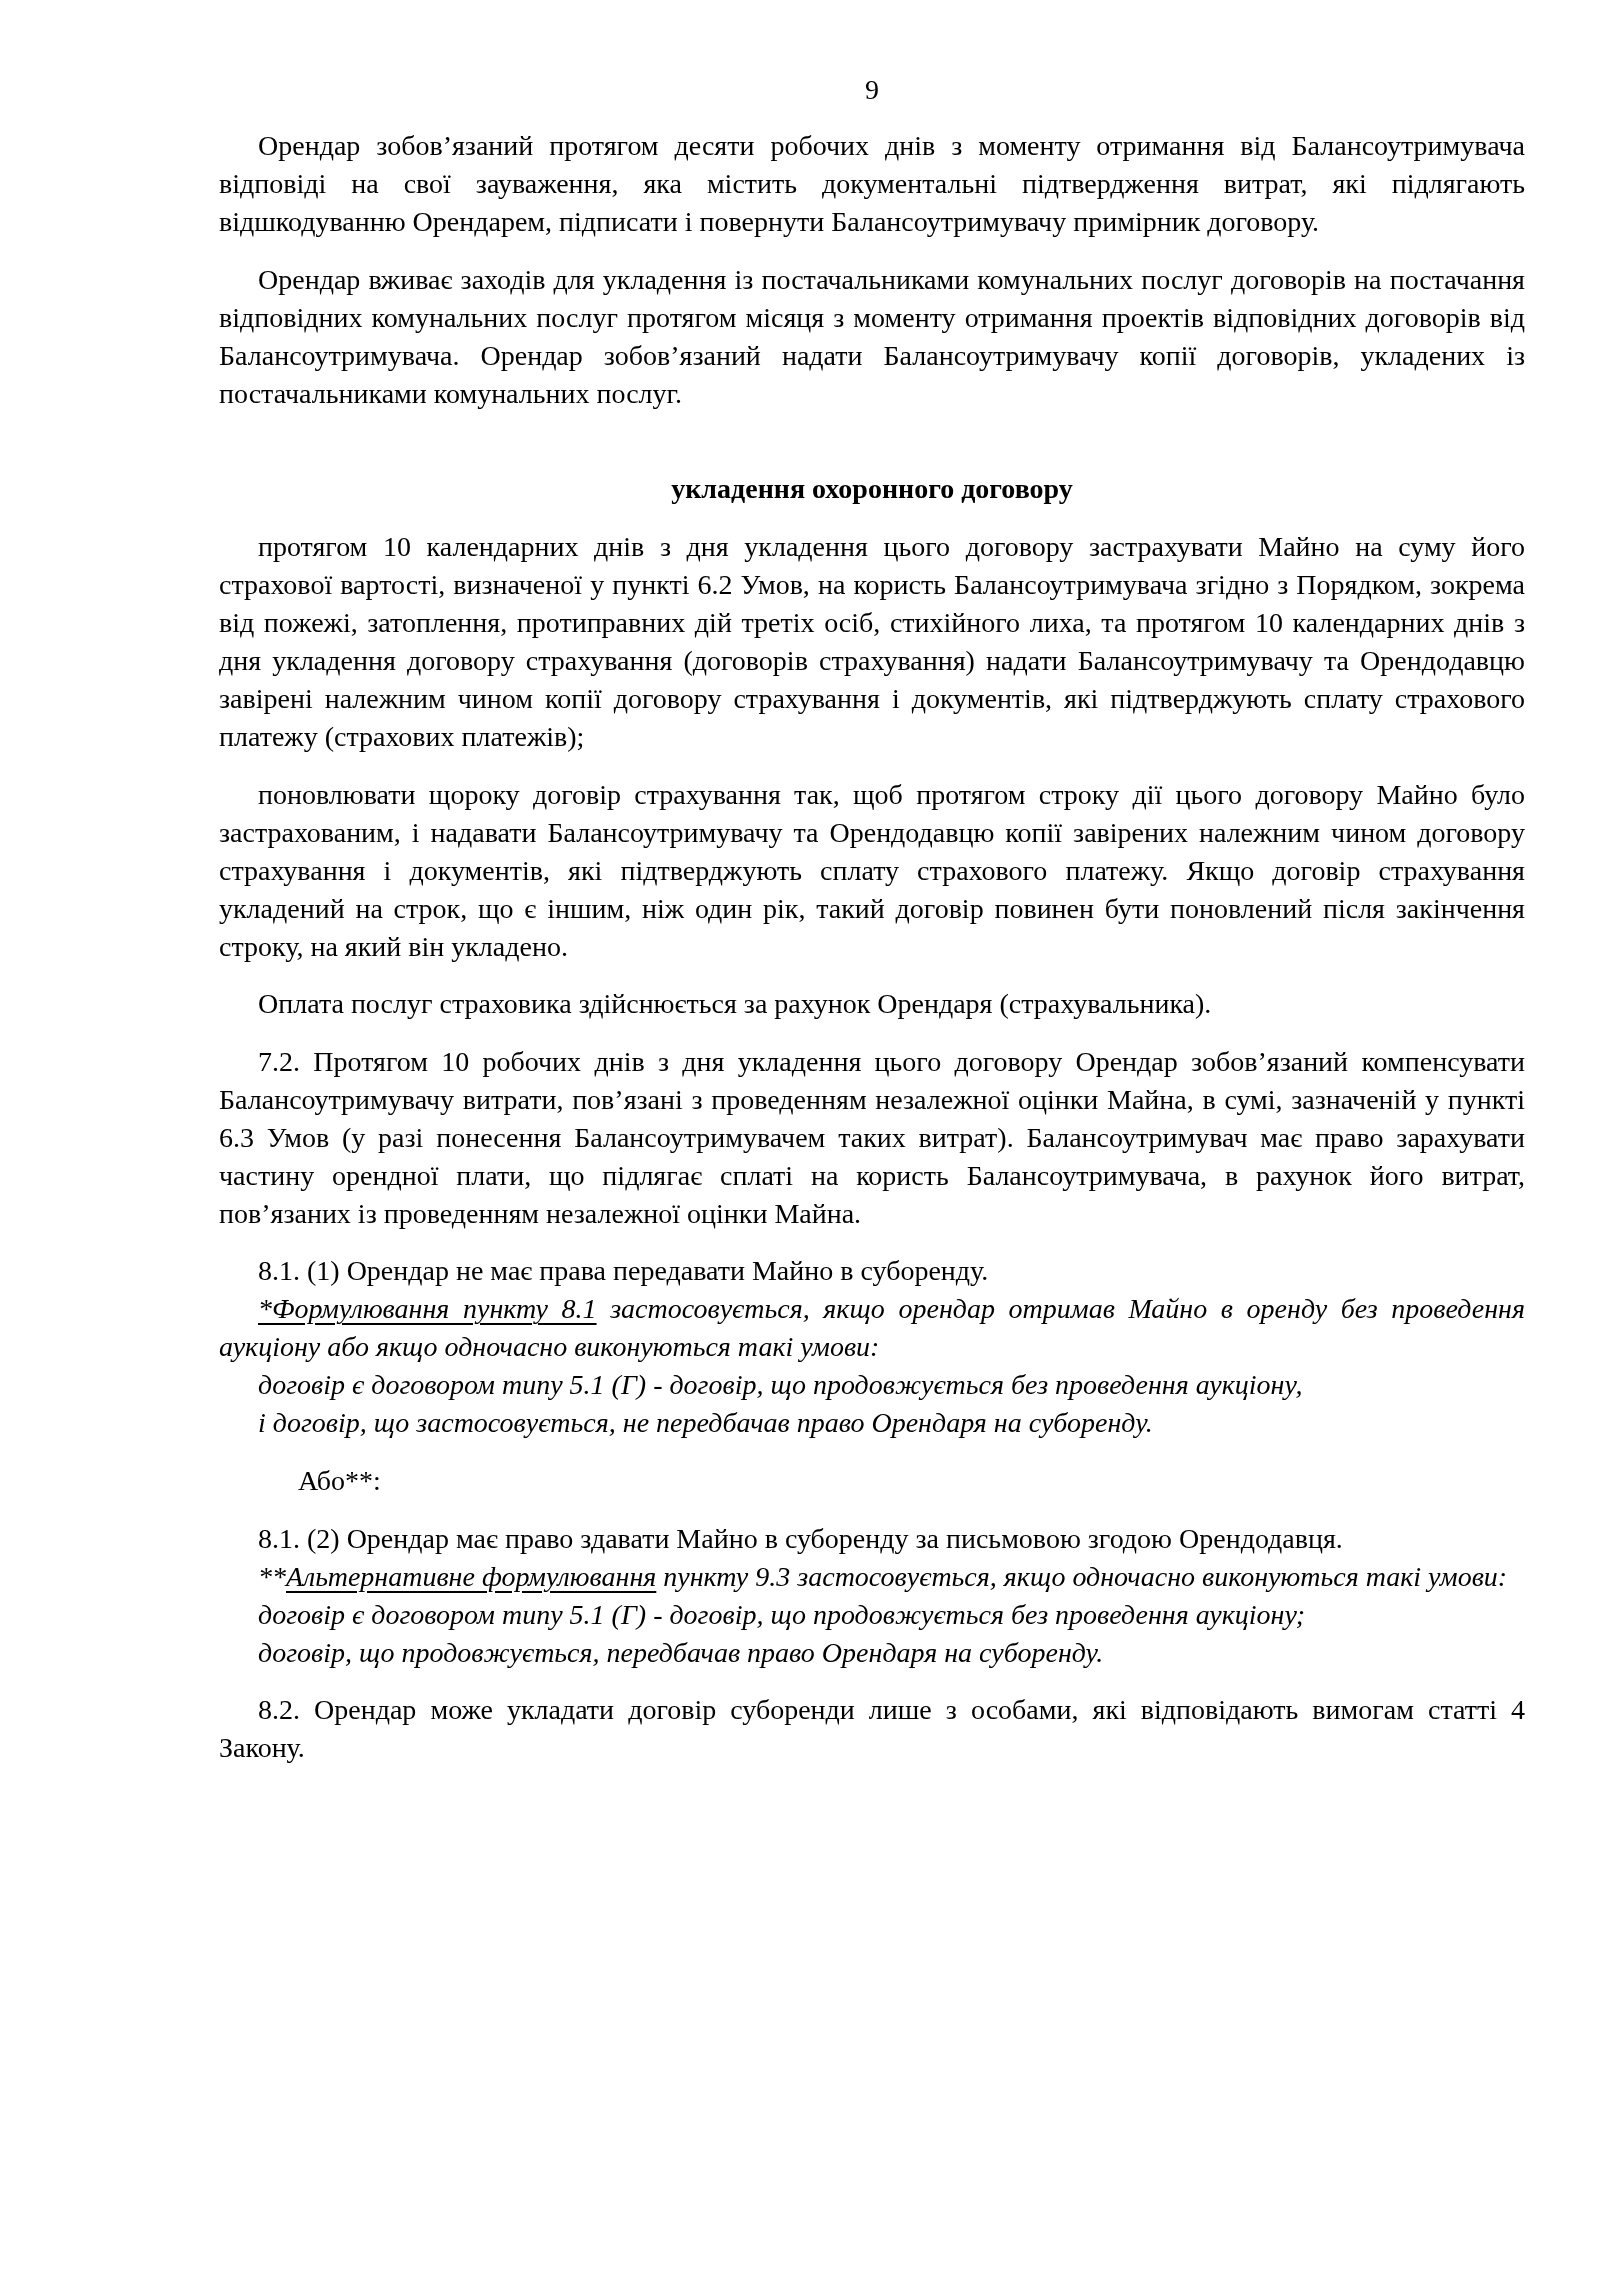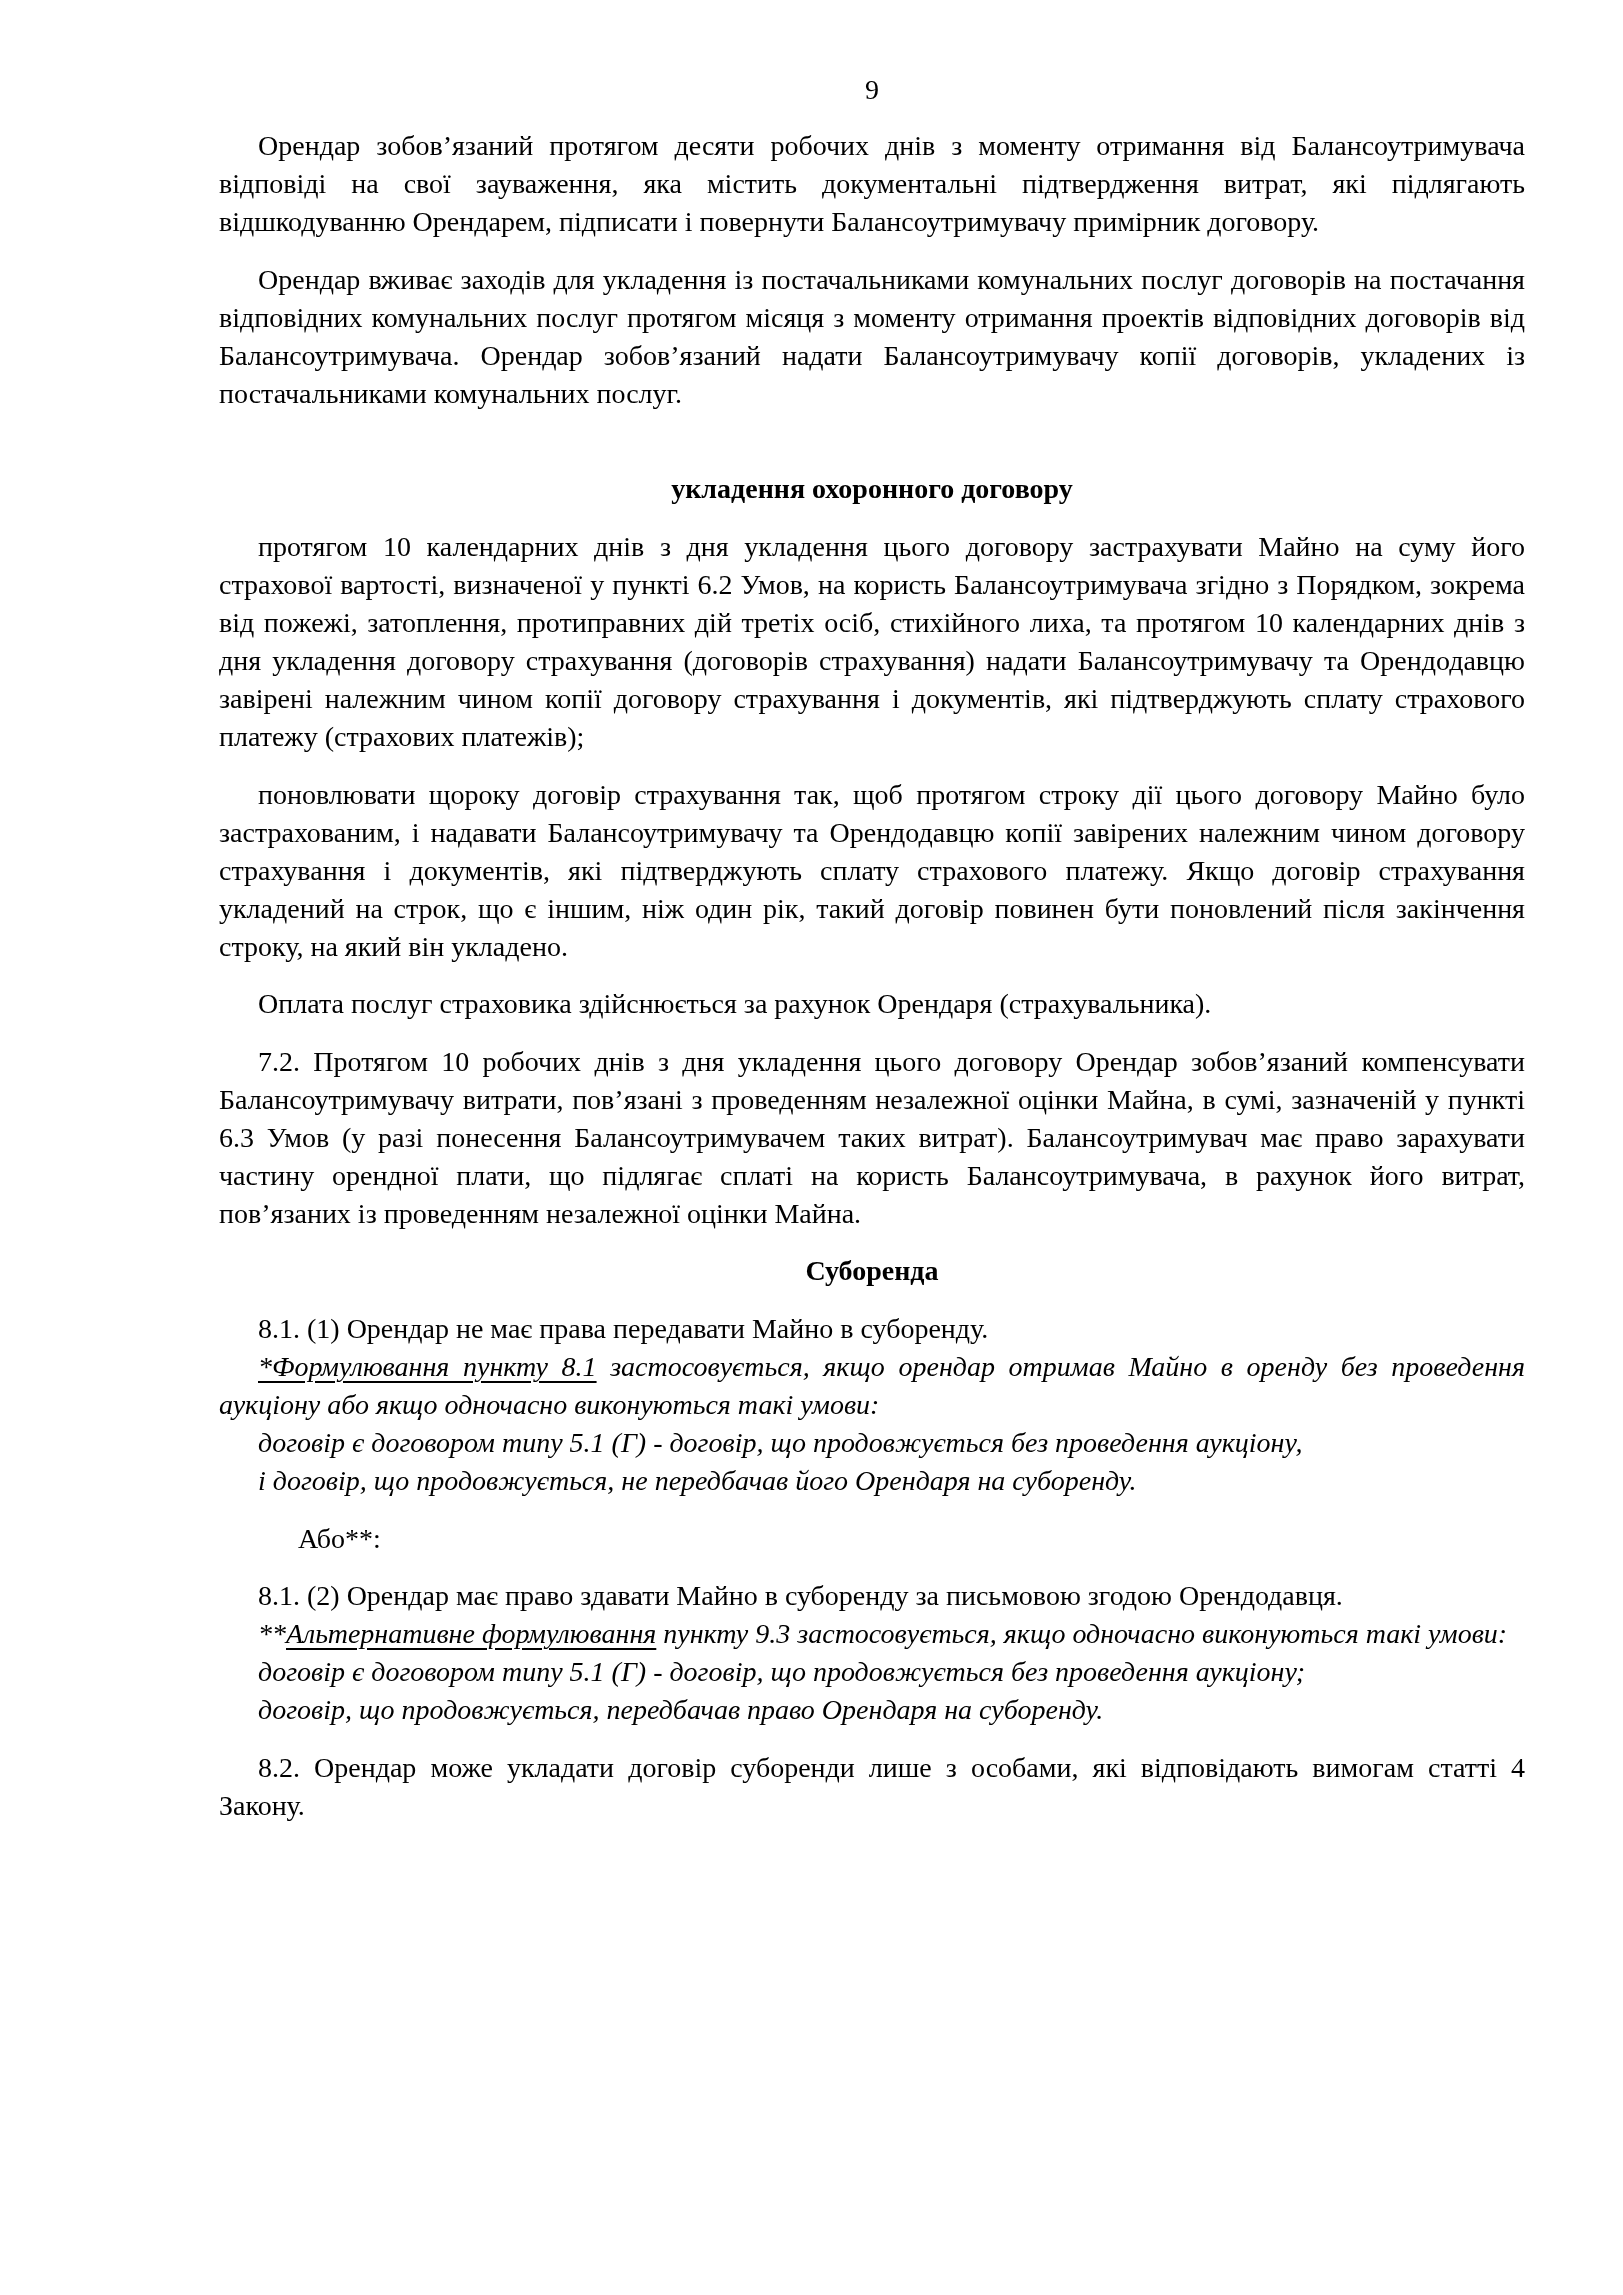--- a/index.html
+++ b/index.html
@@ -68,29 +68,28 @@
 
   <p class="para">протягом 10 календарних днів з дня укладення цього договору застрахувати Майно на суму його страхової вартості, визначеної у пункті 6.2 Умов, на користь Балансоутримувача згідно з Порядком, зокрема від пожежі, затоплення, протиправних дій третіх осіб, стихійного лиха, та протягом 10 календарних днів з дня укладення договору страхування (договорів страхування) надати Балансоутримувачу та Орендодавцю завірені належним чином копії договору страхування і документів, які підтверджують сплату страхового платежу (страхових платежів);</p>
 
   <p class="para">поновлювати щороку договір страхування так, щоб протягом строку дії цього договору Майно було застрахованим, і надавати Балансоутримувачу та Орендодавцю копії завірених належним чином договору страхування і документів, які підтверджують сплату страхового платежу. Якщо договір страхування укладений на строк, що є іншим, ніж один рік, такий договір повинен бути поновлений після закінчення строку, на який він укладено.</p>
 
 
   <p class="para">Оплата послуг страховика здійснюється за рахунок Орендаря (страхувальника).</p>
 
   <p class="para">7.2. Протягом 10 робочих днів з дня укладення цього договору Орендар зобов’язаний компенсувати Балансоутримувачу витрати, пов’язані з проведенням незалежної оцінки Майна, в сумі, зазначеній у пункті 6.3 Умов (у разі понесення Балансоутримувачем таких витрат). Балансоутримувач має право зарахувати частину орендної плати, що підлягає сплаті на користь Балансоутримувача, в рахунок його витрат, пов’язаних із проведенням незалежної оцінки Майна.</p>
 
-  <p class="para heading">Суборенда</p>
 
   <p class="para tight">8.1. (1) Орендар не має права передавати Майно в суборенду.</p>
 
   <p class="para tight italic"><span class="u">*Формулювання пункту 8.1</span><span> застосовується, якщо орендар отримав Майно в оренду без проведення аукціону або якщо одночасно виконуються такі умови:</span></p>
 
   <p class="para tight italic">договір є договором типу 5.1 (Г) - договір, що продовжується без проведення аукціону,</p>
 
-  <p class="para italic">і договір, що продовжується, не передбачав його Орендаря на суборенду.</p>
+  <p class="para italic">і договір, що застосовується, не передбачав право Орендаря на суборенду.</p>
 
   <p class="para indent2">Або**:</p>
 
   <p class="para tight">8.1. (2) Орендар має право здавати Майно в суборенду за письмовою згодою Орендодавця.</p>
 
   <p class="para tight italic"><span>**</span><span class="u">Альтернативне формулювання</span><span> пункту 9.3 застосовується, якщо одночасно виконуються такі умови:</span></p>
 
   <p class="para tight italic">договір є договором типу 5.1 (Г) - договір, що продовжується без проведення аукціону;</p>
 
   <p class="para italic">договір, що продовжується, передбачав право Орендаря на суборенду.</p>

